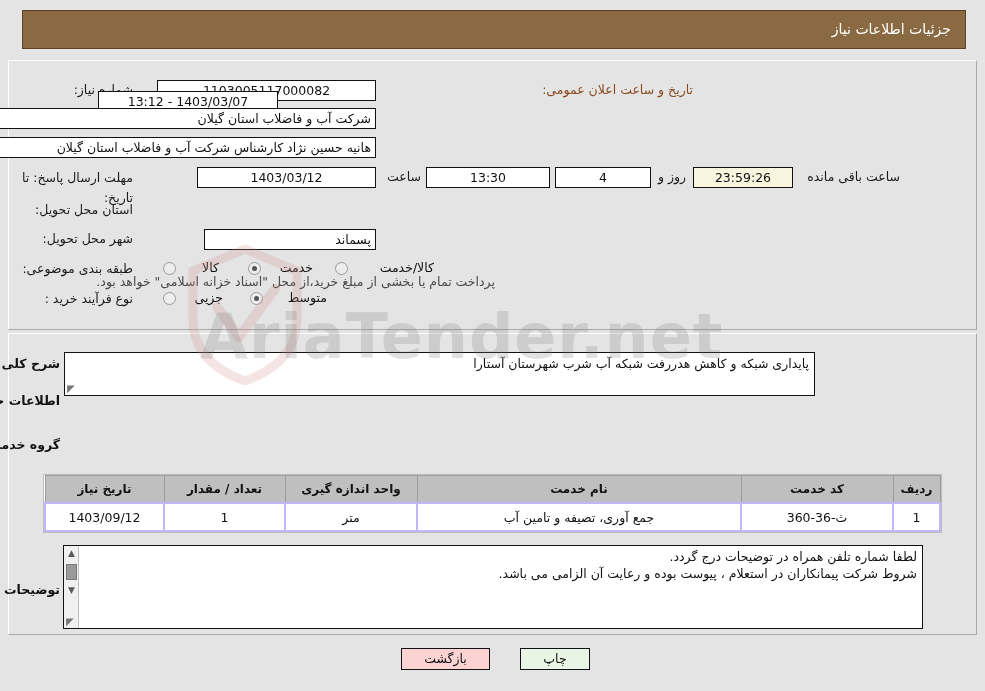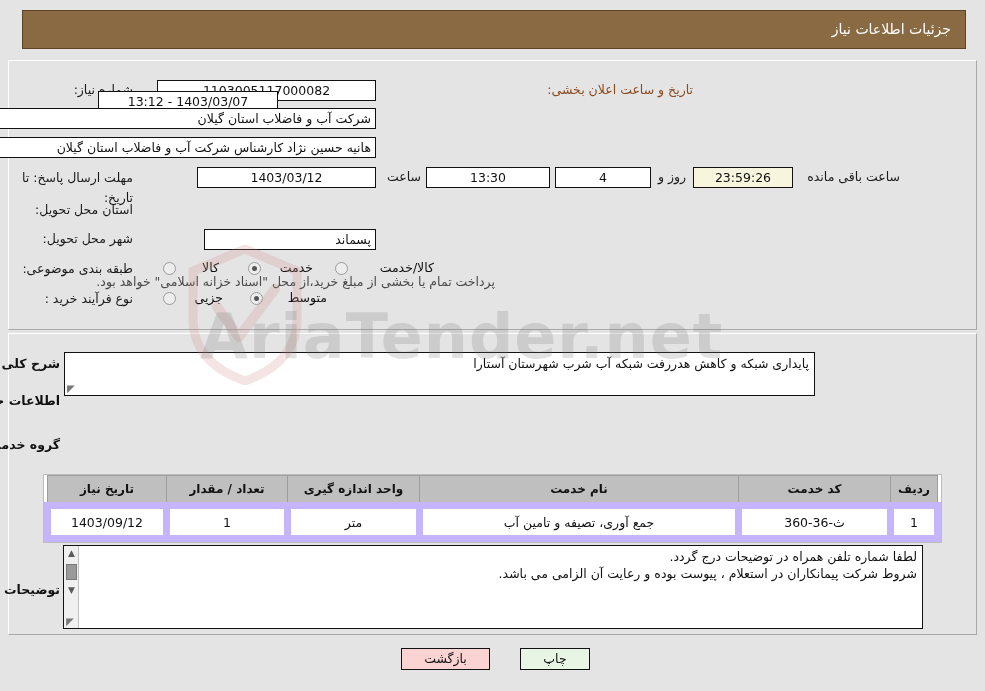--- a/index.html
+++ b/index.html
@@ -209,21 +209,21 @@
   table.grid th {
     background: #bfbfbf;
     border: 1px solid #9d9d9d;
     color: #111;
     font-weight: bold;
     font-size: 12px;
     height: 26px;
     padding: 0 4px;
   }
   table.grid td {
-    border: 7px solid #c4b5fd;
+    border: 2px solid #c4b5fd;
     background: #ffffff;
     color: #111;
     text-align: center;
     height: 26px;
     padding: 0 4px;
     font-size: 12.5px;
   }
 
   
   .btn {
@@ -256,21 +256,21 @@
 
   <div class="header-bar">
     <div class="header-title">جزئیات اطلاعات نیاز</div>
   </div>
 
   <div class="panel" id="panel-top"></div>
 
   <div class="lbl" style="right:852px; top:82px;">شماره نیاز:</div>
   <div class="fld ctr" style="right:609px; top:80px; width:219px;">1103005117000082</div>
 
-  <div class="lbl-orange" style="right:292px; top:82px;">تاریخ و ساعت اعلان بخشی:</div>
+  <div class="lbl-orange" style="right:292px; top:82px;">تاریخ و ساعت اعلان عمومی:</div>
   <div class="fld ctr" style="right:707px; left:103px; top:91px; width:180px;">1403/03/07 - 13:12</div>
 
   <div class="lbl" style="right:852px; top:110px;">نام دستگاه خریدار:</div>
   <div class="fld rt" style="right:609px; top:108px; width:609px;">شرکت آب و فاضلاب استان گیلان</div>
 
   <div class="lbl" style="right:852px; top:139px;">ایجاد کننده درخواست:</div>
   <div class="fld rt" style="right:609px; top:137px; width:424px;">هانیه حسین نژاد کارشناس شرکت آب و فاضلاب استان گیلان</div>
 
   <div class="lbl" style="right:852px; top:168px; width:120px; text-align:right; line-height:20px; white-space:normal;">مهلت ارسال پاسخ: تا تاریخ:</div>
   <div class="fld ctr" style="right:609px; top:167px; width:179px;">1403/03/12</div>

